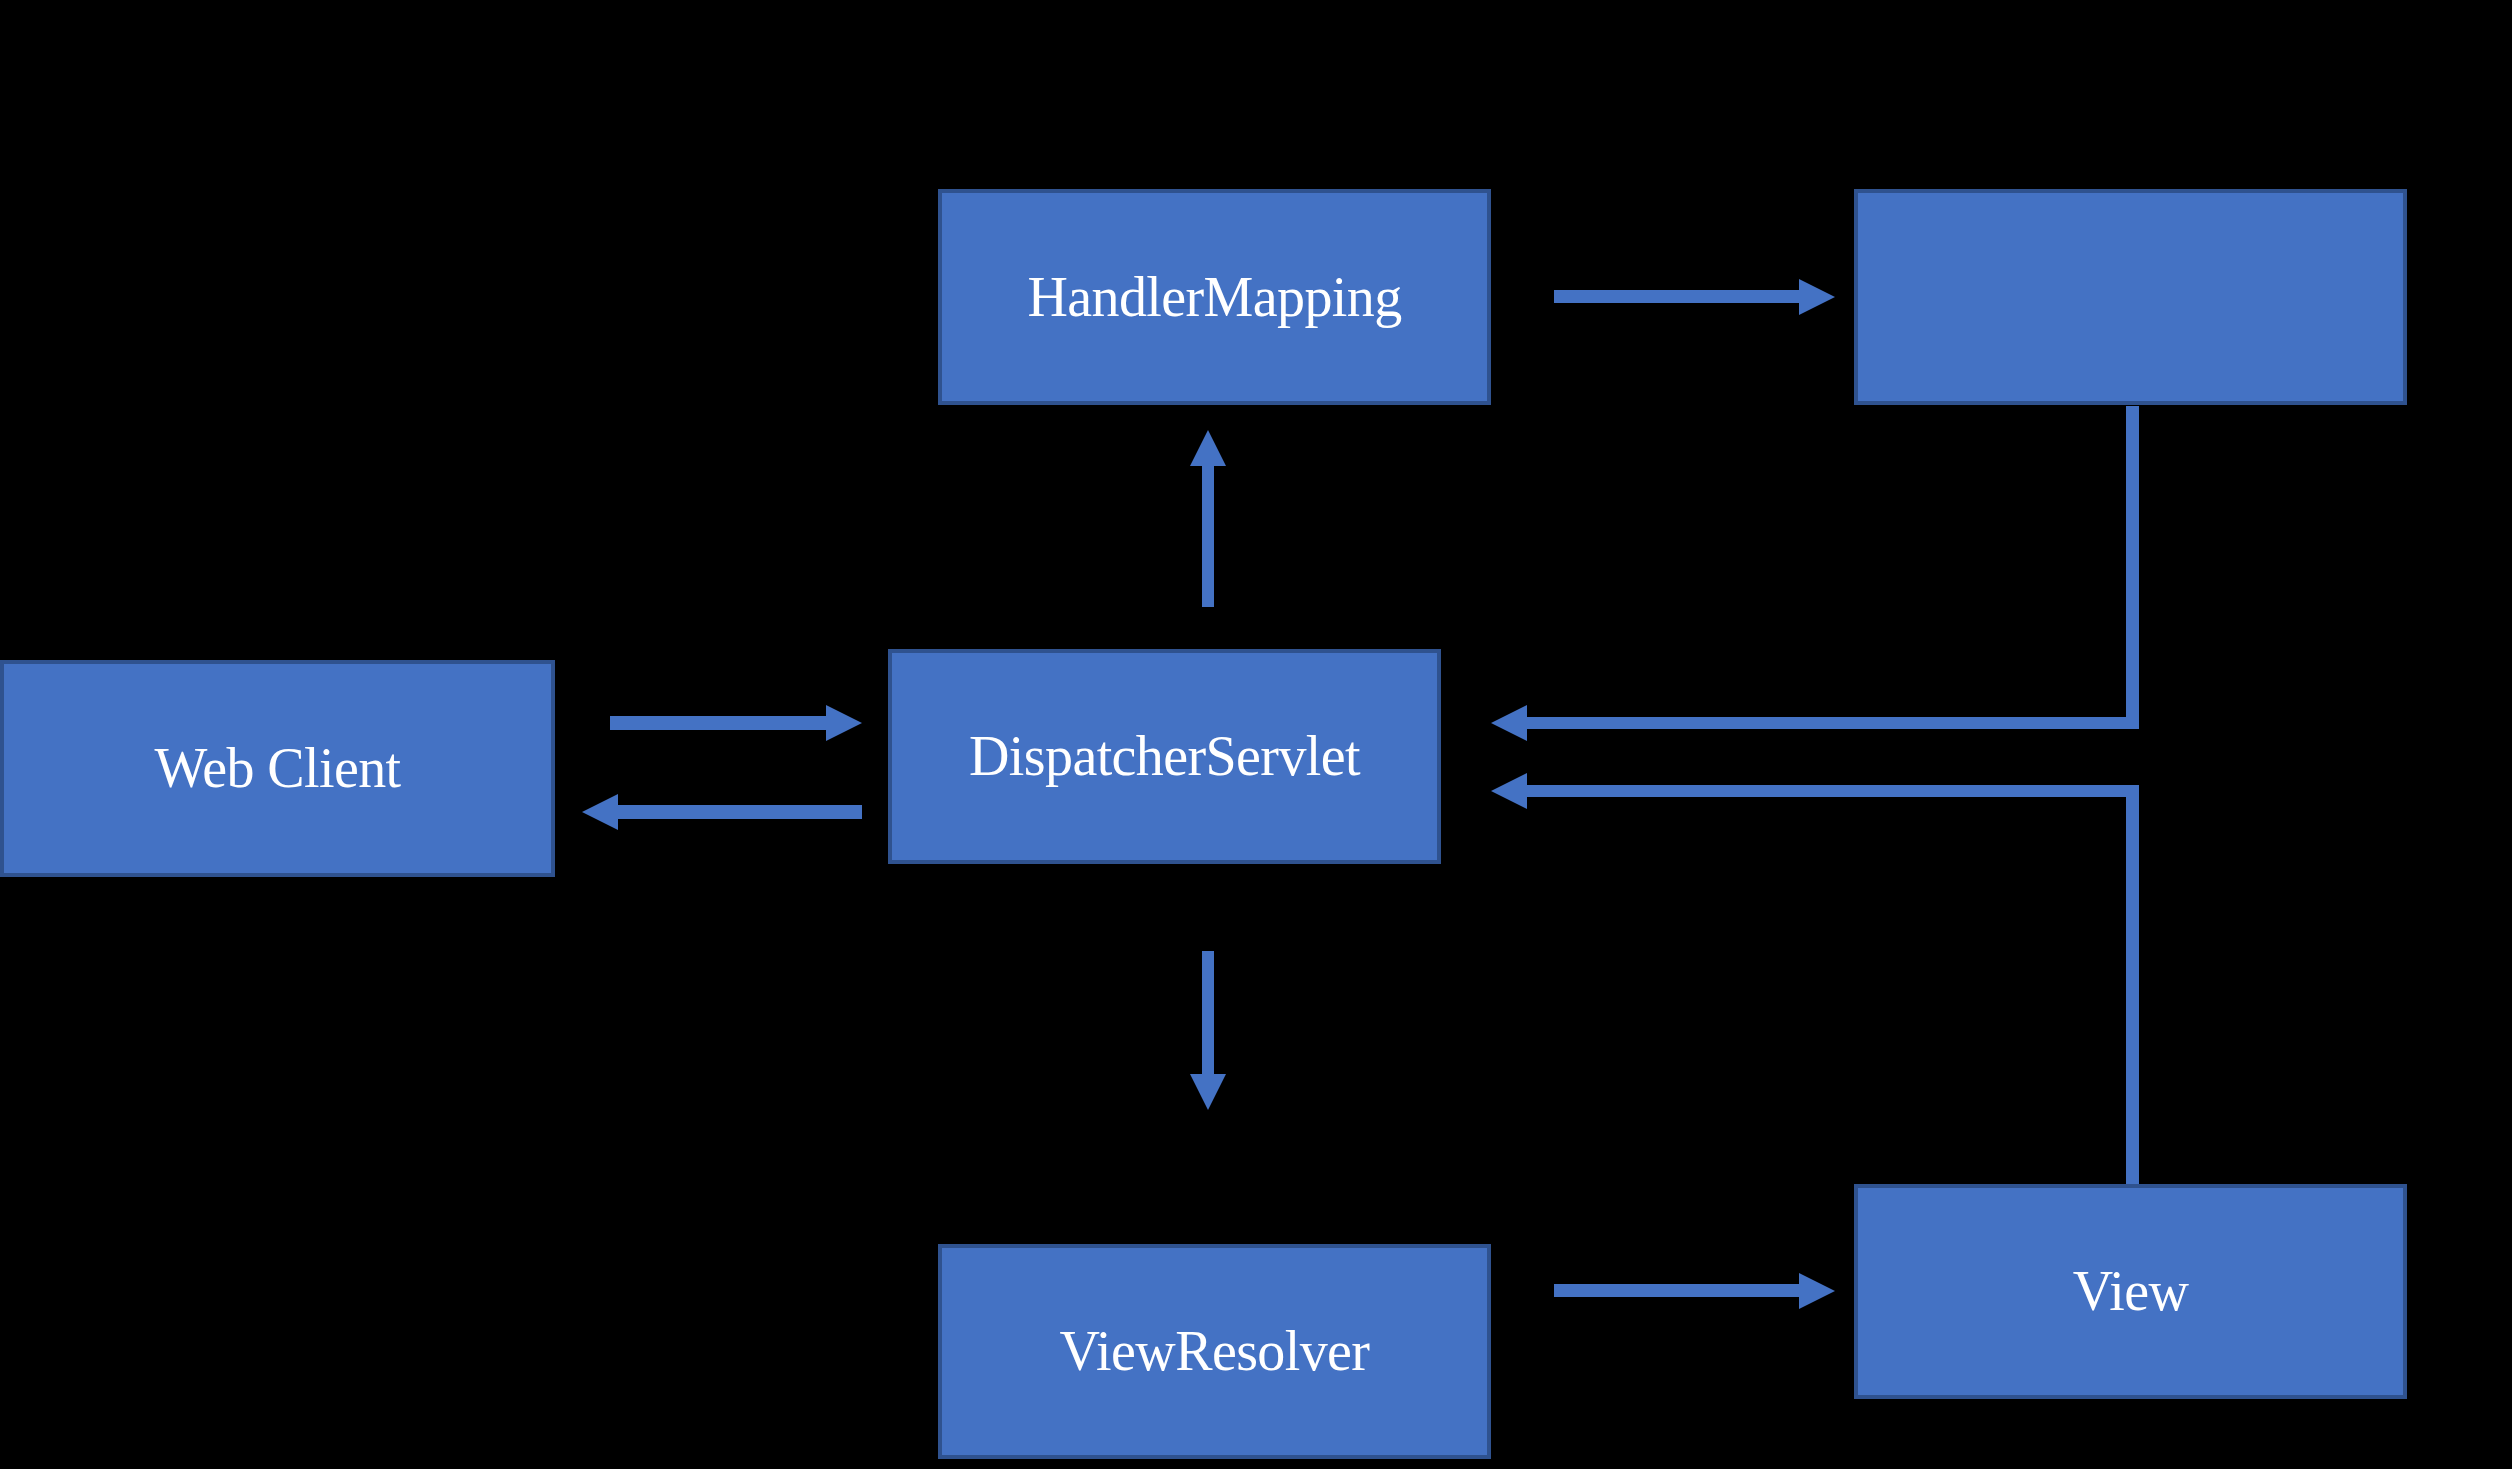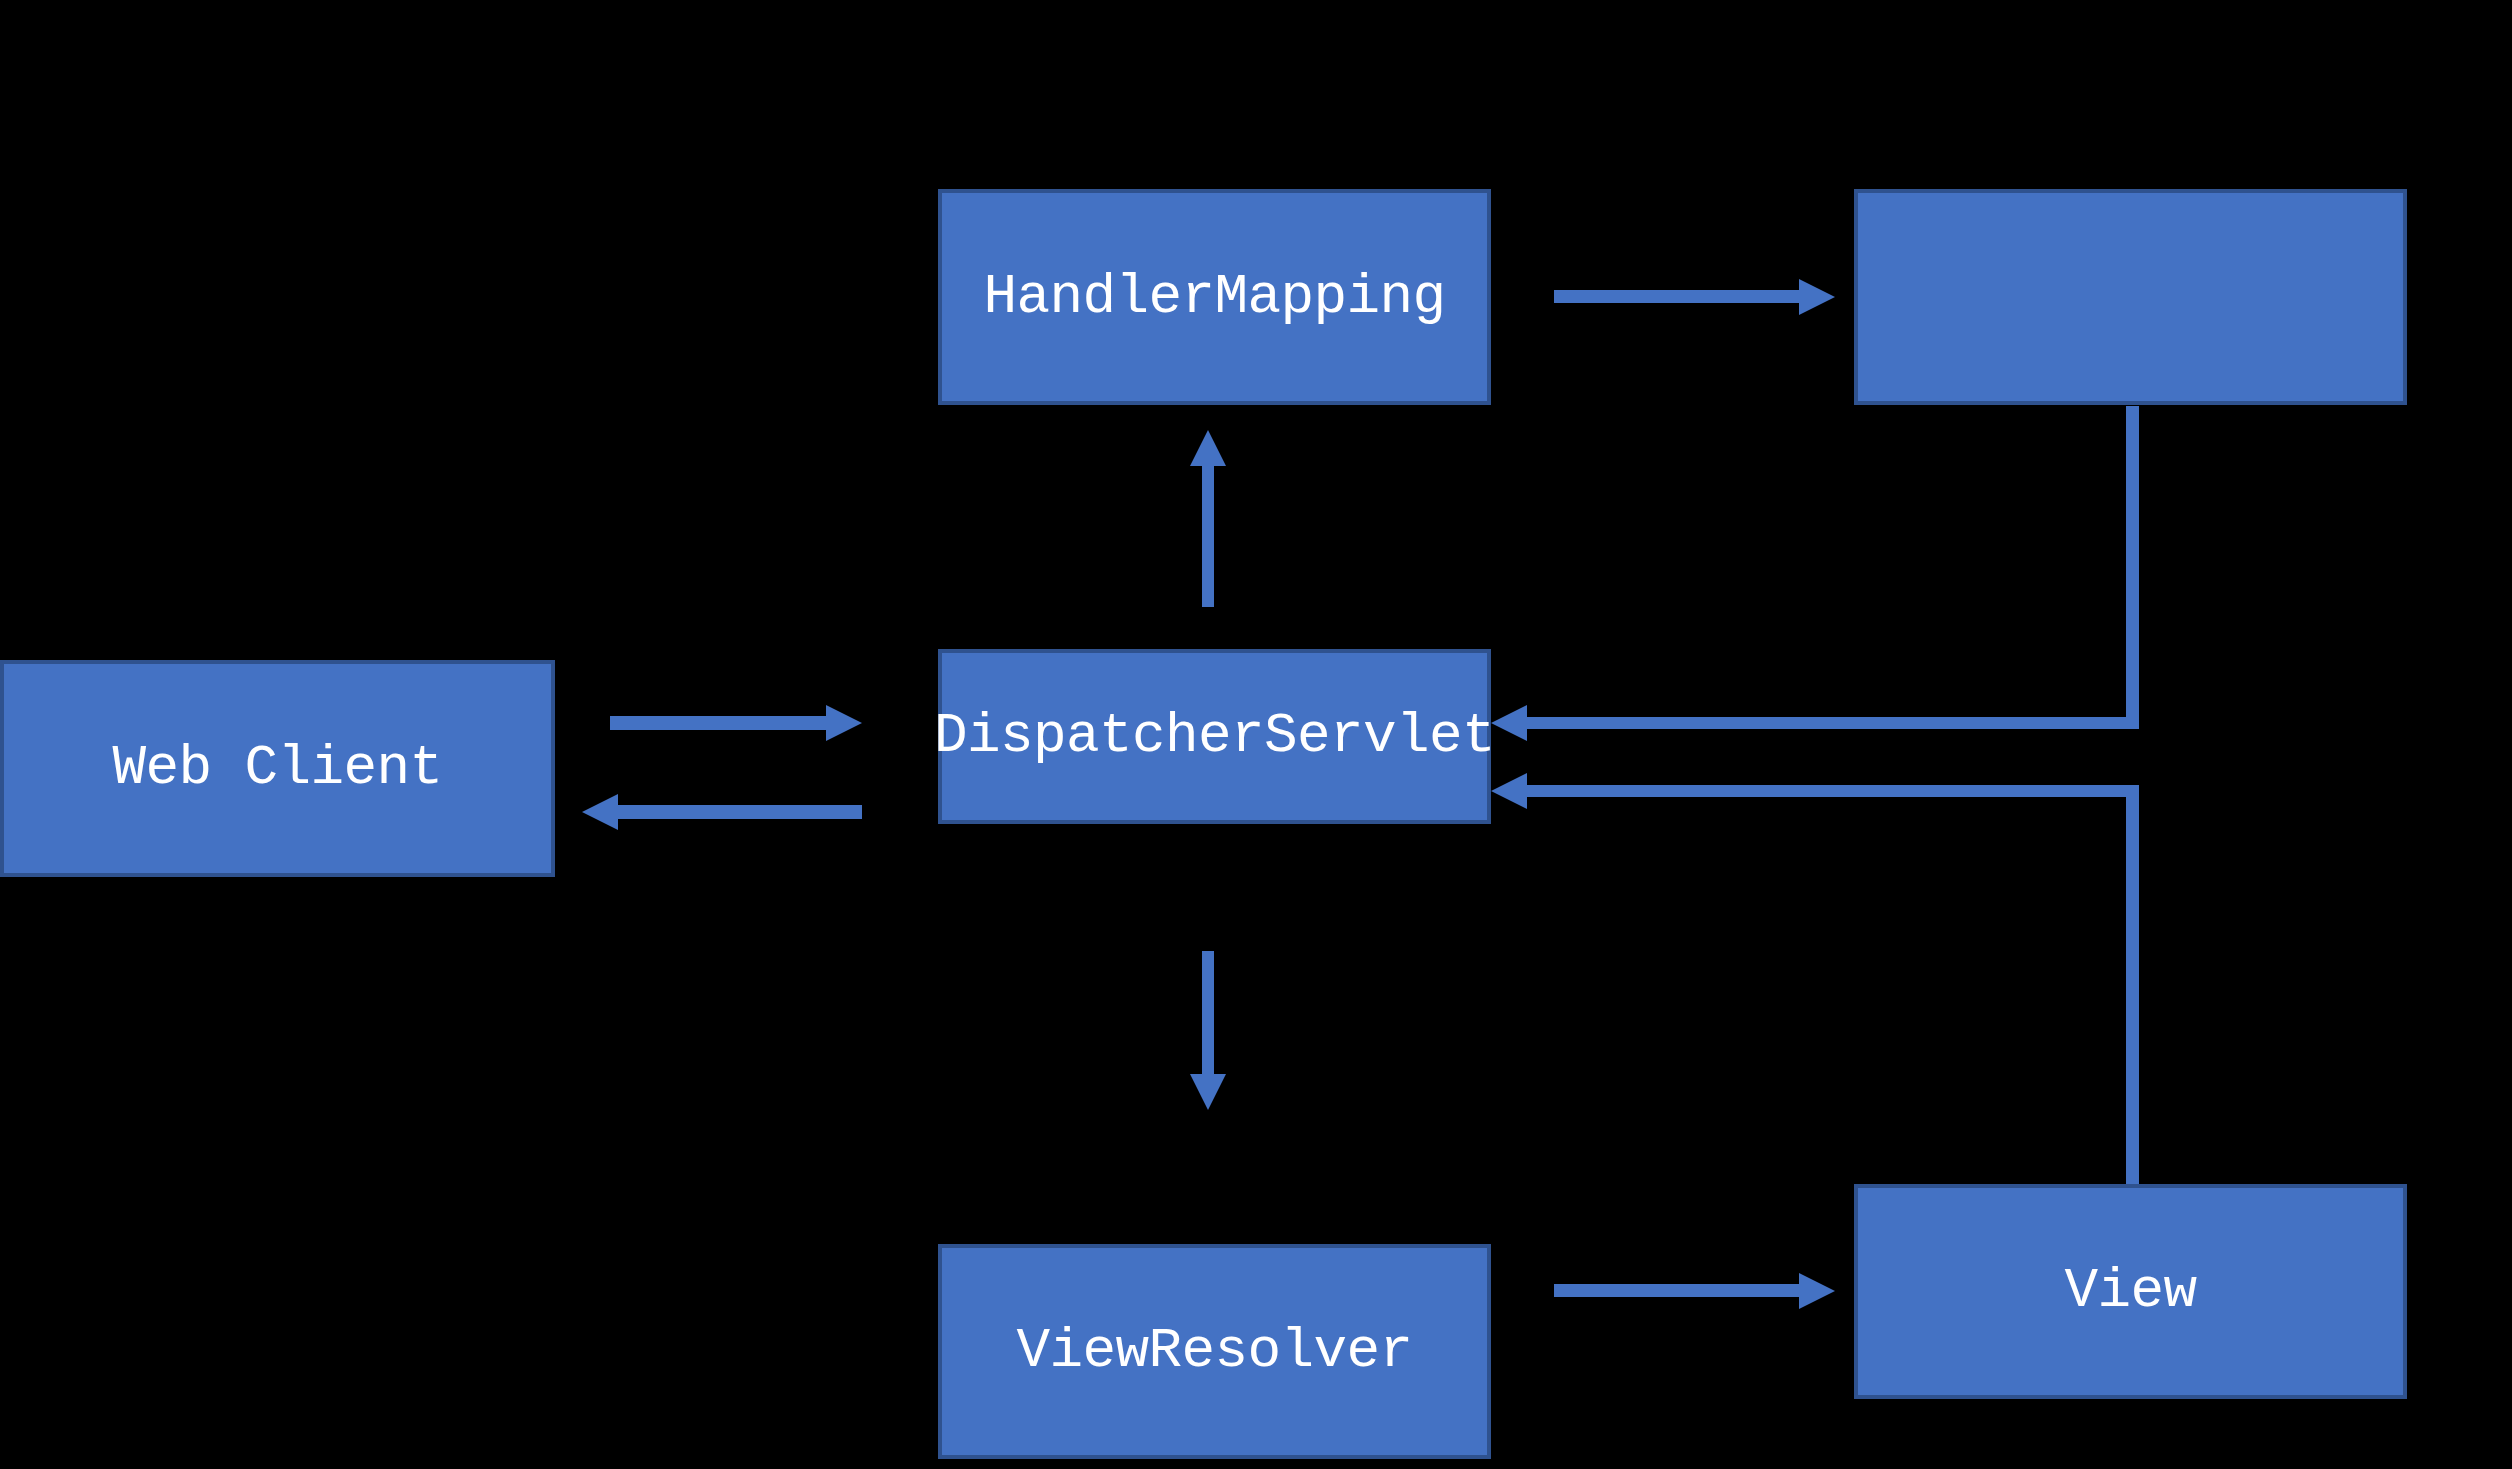--- a/index.html
+++ b/index.html
@@ -8,21 +8,21 @@
     --stroke:#2F528F;
     --arrow:#4472C4;
     --text:#FFFFFF;
   }
   html,body{margin:0;padding:0;background:var(--bg);}
   .canvas{
     position:relative;
     width:2512px;height:1469px;
     background:var(--bg);
     overflow:hidden;
-    font-family:Liberation Mono, monospace;
+    font-family:Liberation Serif, serif;
     border-radius:16px;
   }
   .node{
     position:absolute;
     background:var(--fill);
     border:4px solid var(--stroke);
     box-sizing:border-box;
     display:flex;flex-direction:column;
     align-items:center;justify-content:center;
     color:var(--text);
@@ -49,21 +49,21 @@
     <span>HandlerMapping</span>
   </div>
 
   <div class="node" style="left:1854px;top:189px;width:553px;height:216px;">
   </div>
 
   <div class="node" style="left:0px;top:660px;width:555px;height:217px;">
     <span>Web Client</span>
   </div>
 
-  <div class="node" style="left:938px;top:649px;width:553px;height:175px;">
+  <div class="node" style="left:888px;top:649px;width:553px;height:215px;">
     <span>DispatcherServlet</span>
   </div>
 
   <div class="node" style="left:938px;top:1244px;width:553px;height:215px;">
     <span>ViewResolver</span>
   </div>
 
   <div class="node" style="left:1854px;top:1184px;width:553px;height:215px;">
     <span>View</span>
   </div>

